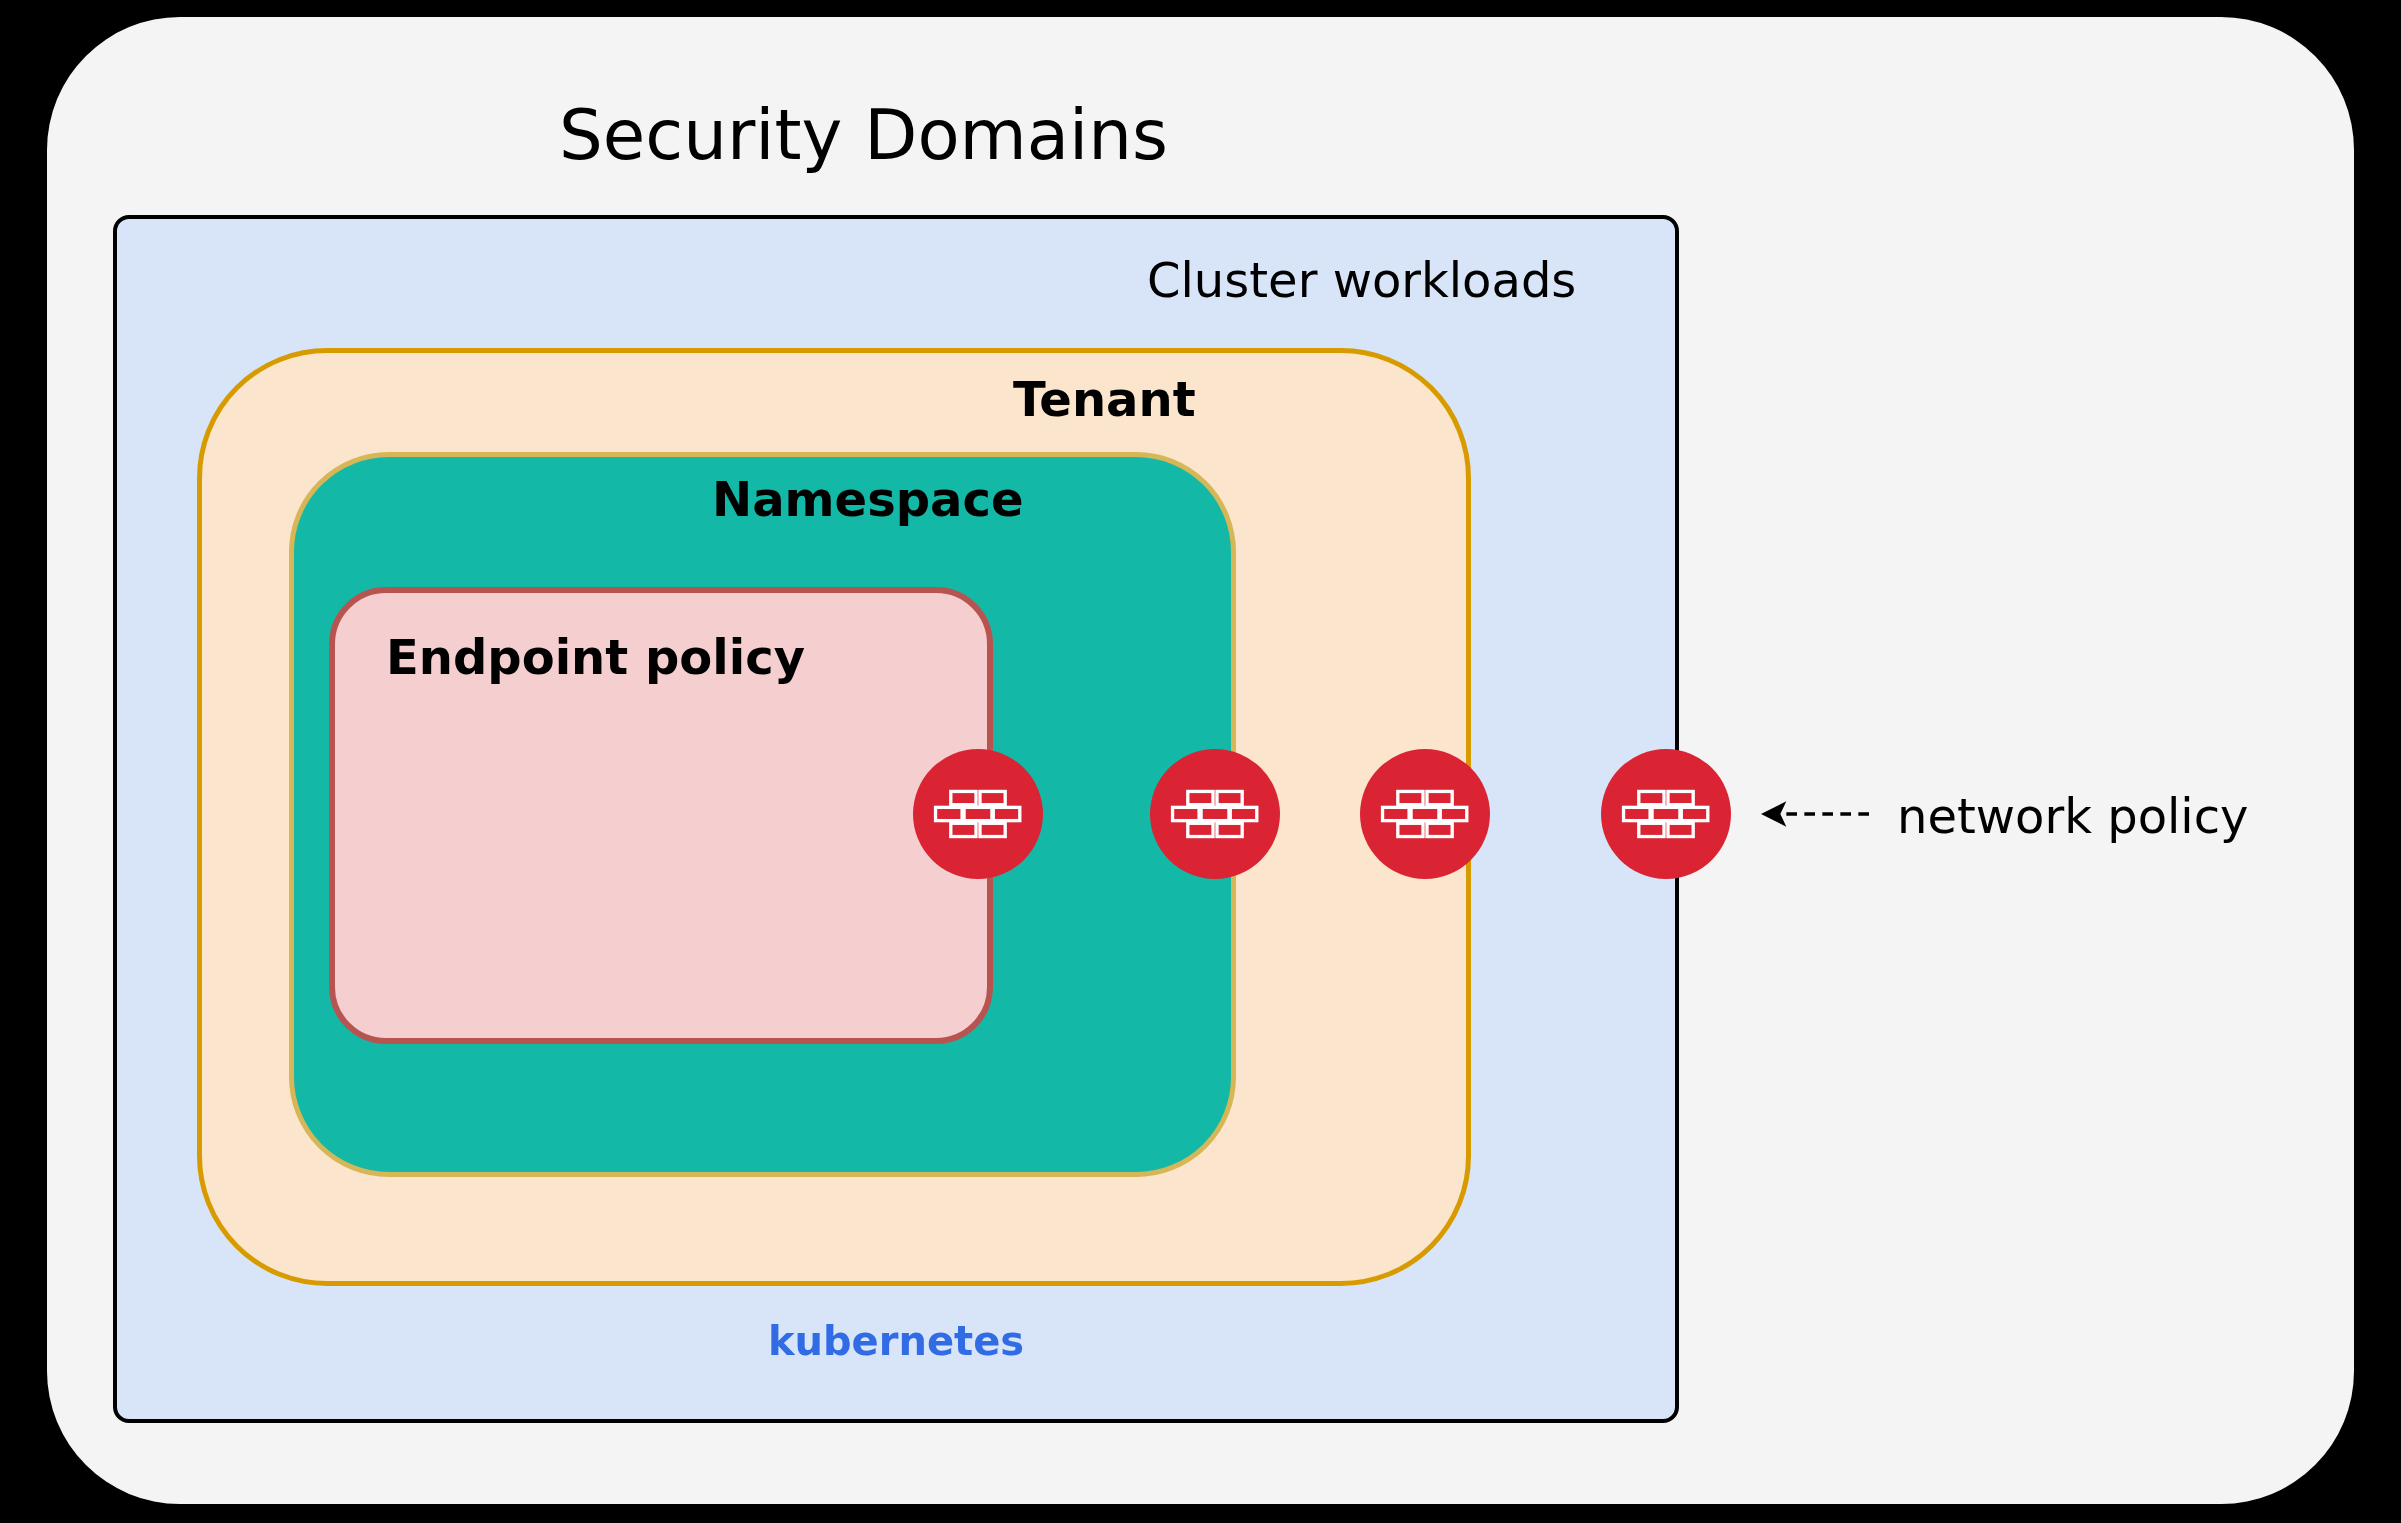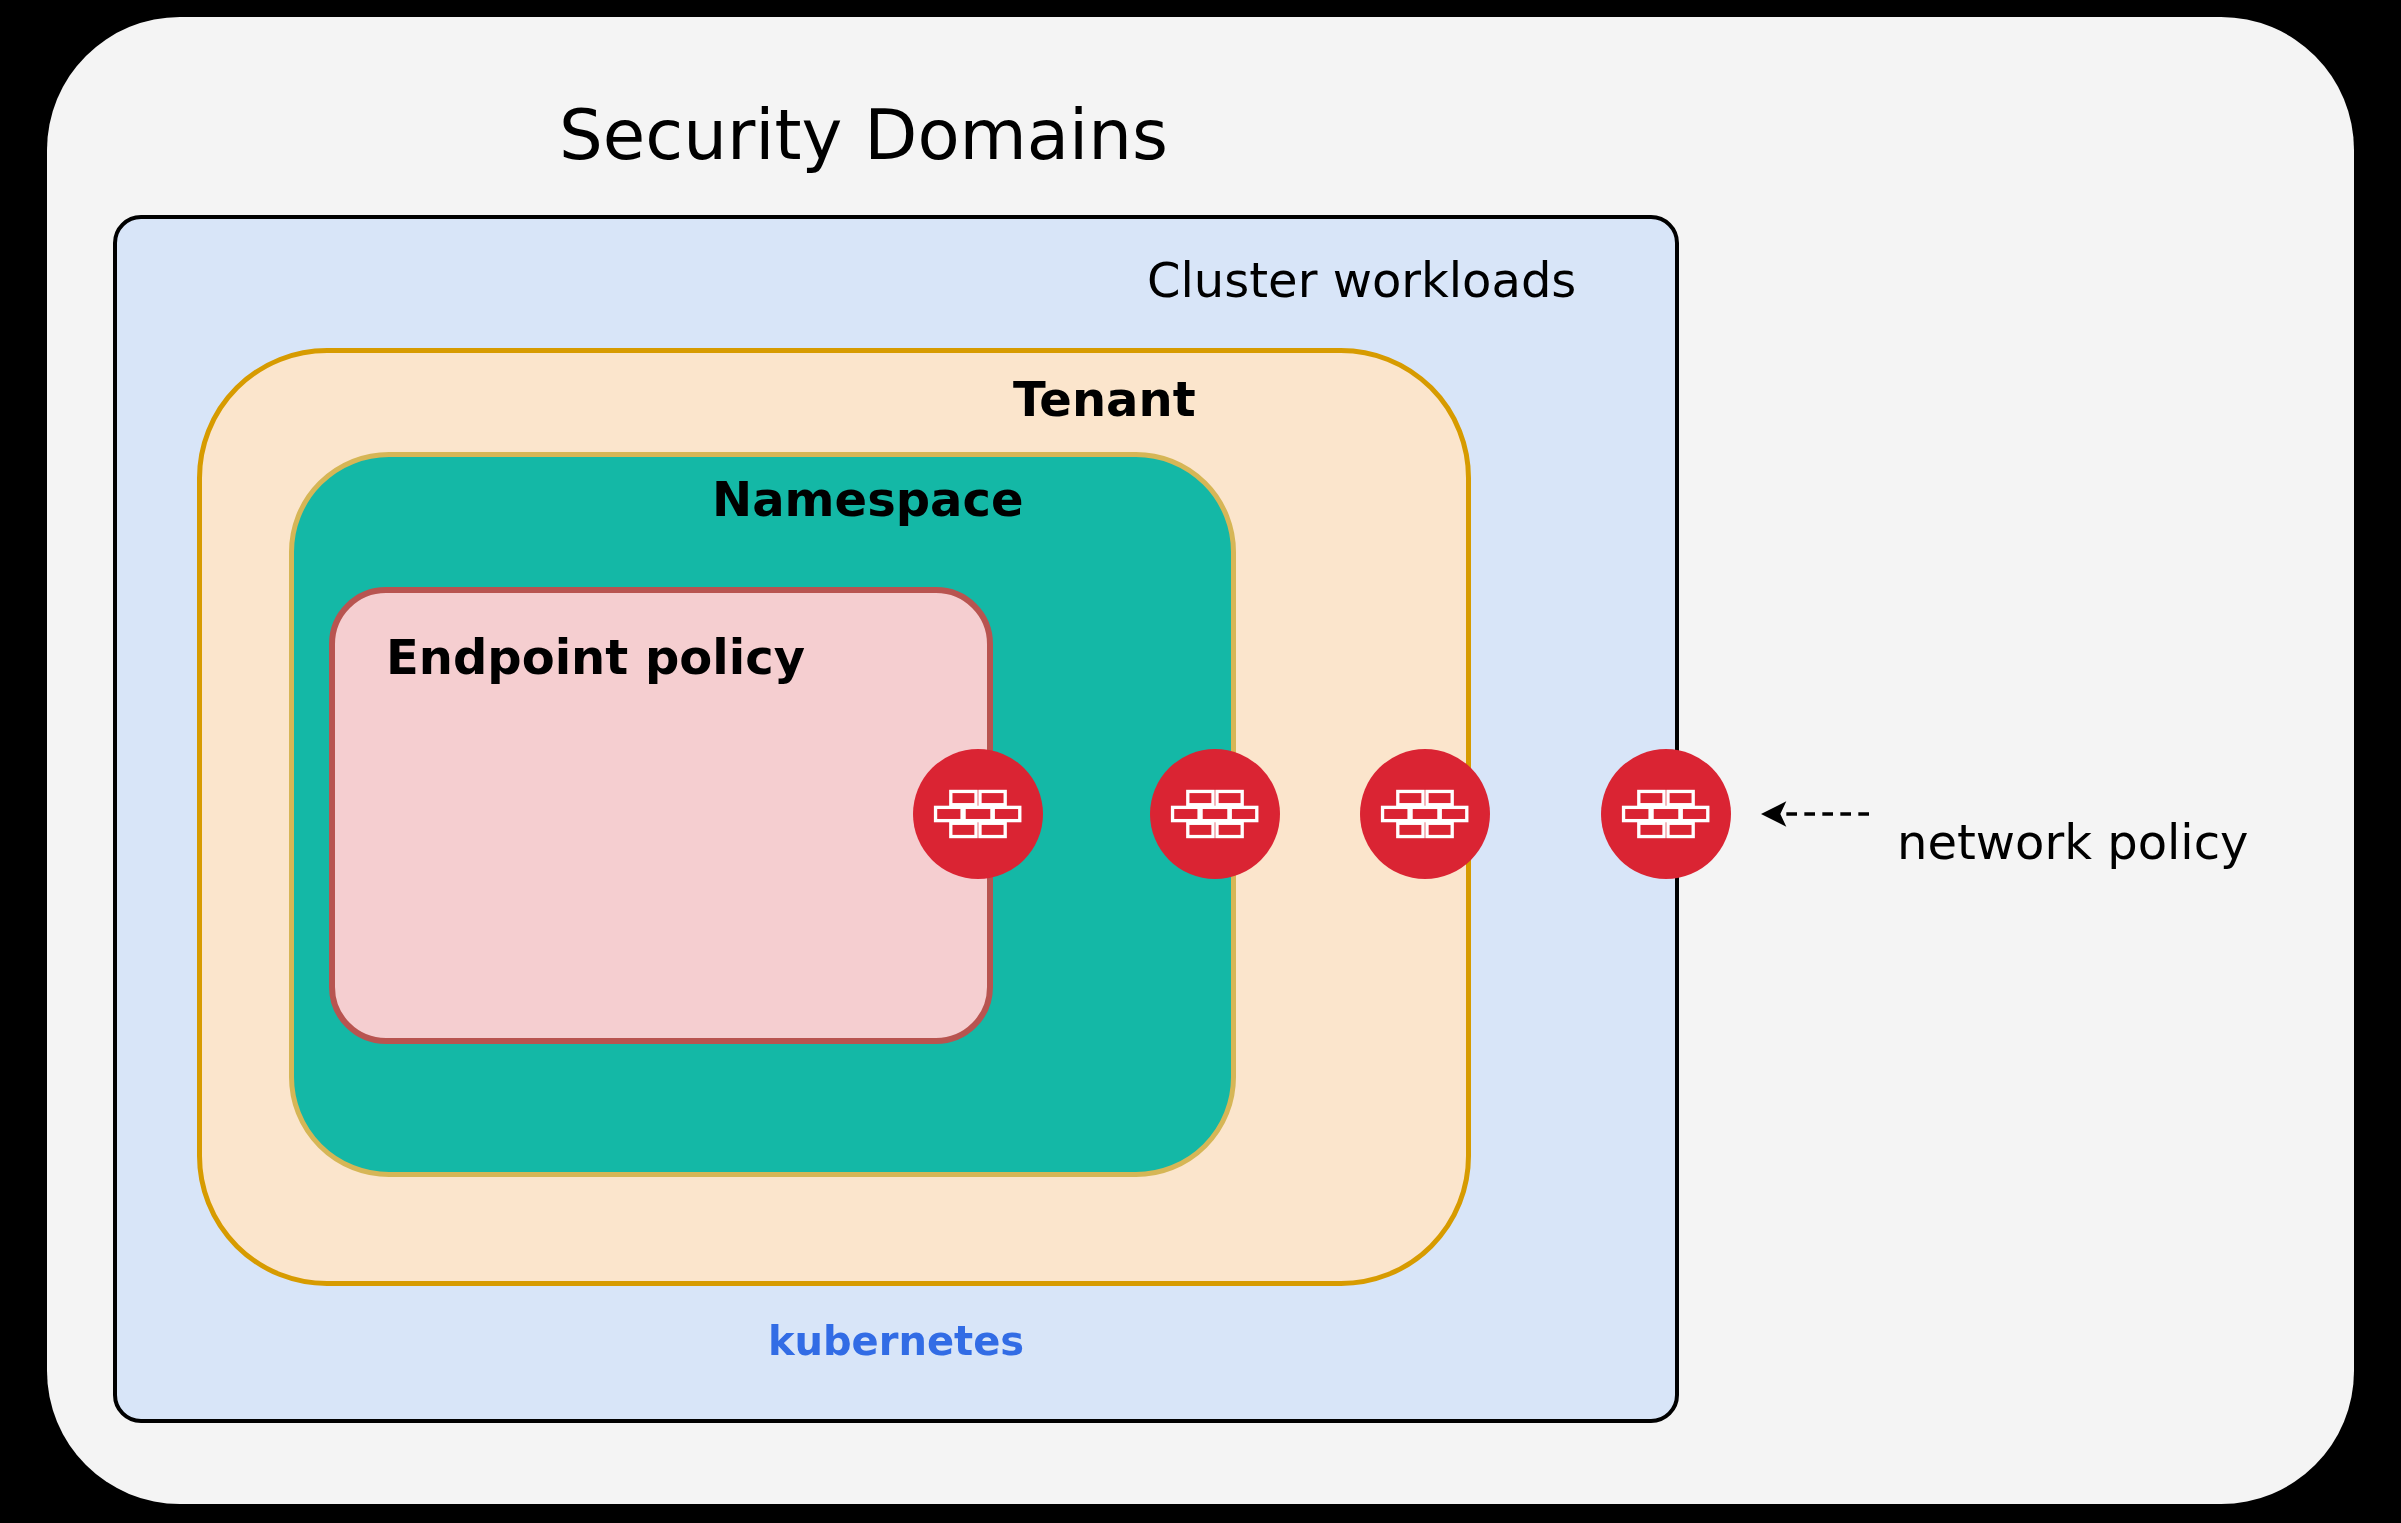--- a/index.html
+++ b/index.html
@@ -29,21 +29,21 @@
     line-height: 1;
     color: #000000;
     white-space: nowrap;
   }
   .dbox { position: absolute; box-sizing: border-box; }
   .box-cluster {
     left: 66px; top: 198px;
     width: 1566px; height: 1208px;
     background: #D8E5F8;
     border: 4px solid #000000;
-    border-radius: 28px;
+    border-radius: 16px;
   }
   .box-tenant {
     left: 80px; top: 129px;
     width: 1274px; height: 938px;
     background: #FBE5CC;
     border: 5.3px solid #D79B00;
     border-radius: 130px;
     font-weight: bold;
   }
   .box-namespace {
@@ -95,21 +95,20 @@
     left: 1757px; top: 798px;
     width: 120px; height: 32px;
   }
   .np-label {
     position: absolute;
     left: 1897px; top: 792px;
     font-size: 48px;
     line-height: 1;
     color: #000000;
     white-space: nowrap;
-    margin-top: 26px;
   }
 </style>
 </head>
 <body>
 
 <div class="canvas">
 
   <div class="panel">
     <div class="title">Security Domains</div>
 

